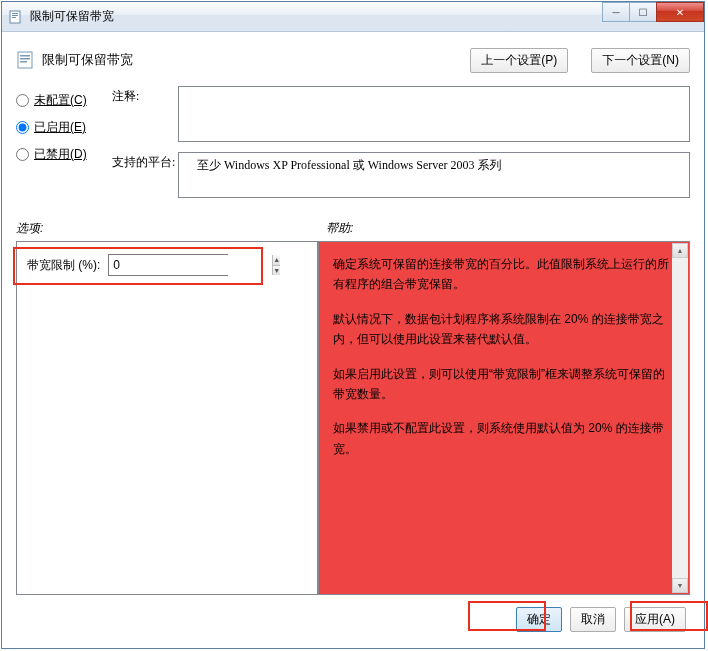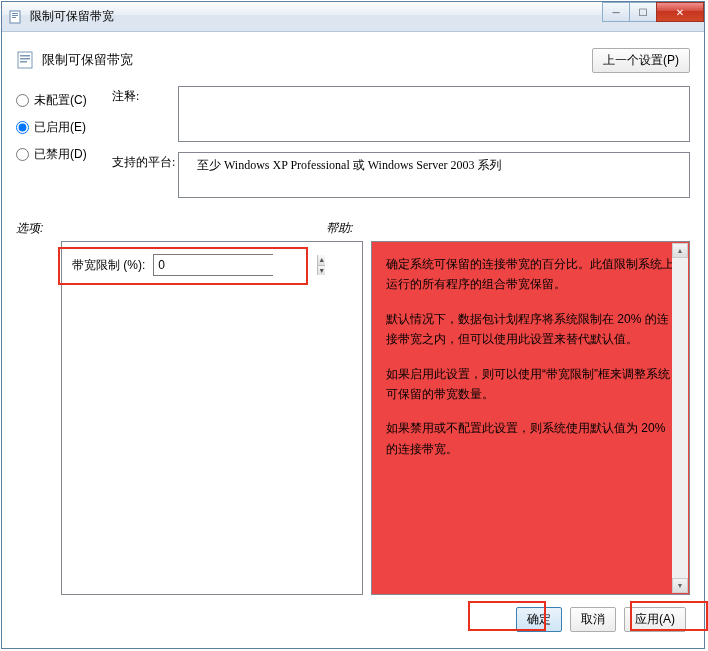--- a/index.html
+++ b/index.html
@@ -19,35 +19,35 @@
 
 .header-row { display: flex; align-items: center; justify-content: space-between; height: 36px; }
 .header-left { display: flex; align-items: center; gap: 6px; }
 .header-icon { width: 20px; height: 20px; }
 .header-title { font-size: 13px; }
 .nav-buttons { display: flex; gap: 23px; }
 .btn { border: 1px solid #adadad; background: linear-gradient(to bottom, #fdfdfd, #ececec); padding: 3px 10px; font-size: 12px; cursor: pointer; border-radius: 2px; }
 
 .config-row { display: flex; margin-top: 8px; }
 .radio-col { width: 96px; padding-top: 6px; }
-.radio-item { display: flex; align-items: center; margin-bottom: 10px; }
+.radio-item { display: flex; align-items: center; margin-bottom: 10px; text-decoration: underline; }
 .radio-item input { margin-right: 5px; }
 .radio-item label { font-size: 12px; }
 
 .fields-col { flex: 1; font-family: Liberation Serif, serif; }
 .field-row { display: flex; margin-bottom: 10px; }
 .field-label { width: 66px; font-size: 12px; padding-top: 2px; }
 .comment-box { flex: 1; height: 56px; border: 1px solid #828790; background: #fff; resize: none; font-family: inherit; font-size: 12px; }
 .platform-box { flex: 1; height: 46px; border: 1px solid #828790; background: #fff; padding: 4px 18px; font-size: 12px; overflow: auto; }
 
 .labels-row { display: flex; margin-top: 12px; margin-bottom: 4px; font-style: italic; }
 .options-label { width: 310px; }
 .help-label { flex: 1; }
 
-.panels-row { display: flex; flex: 1; gap: 8px; min-height: 0; margin-left: 45px; }
+.panels-row { display: flex; flex: 1; min-height: 0; }
 .options-panel { width: 302px; border: 1px solid #828790; background: #fff; padding: 12px 10px; position: relative; }
 .help-panel { flex: 1; border: 1px solid #828790; background: #ef4444; position: relative; overflow: hidden; }
 .help-inner { padding: 12px 14px; height: 100%; overflow-y: auto; font-size: 12px; line-height: 1.7; }
 .help-inner p { margin-bottom: 14px; }
 
 .bw-row { display: flex; align-items: center; }
 .bw-label { margin-right: 8px; }
 .spinner { display: flex; align-items: stretch; border: 1px solid #7a7a7a; background: #fff; width: 120px; height: 22px; }
 .spinner input { border: none; flex: 1; padding: 0 4px; font-size: 12px; outline: none; }
 .spinner-btns { width: 16px; display: flex; flex-direction: column; border-left: 1px solid #bbb; }
@@ -95,20 +95,21 @@
               <rect x="2" y="2" width="14" height="16" fill="#fff" stroke="#7a99b8"></rect>
               <rect x="4" y="5" width="10" height="1.5" fill="#7a99b8"></rect>
               <rect x="4" y="8" width="10" height="1.5" fill="#7a99b8"></rect>
               <rect x="4" y="11" width="7" height="1.5" fill="#7a99b8"></rect>
             </svg>
         </span>
         <span class="header-title">限制可保留带宽</span>
       </div>
       <div class="nav-buttons">
         <button class="btn"><span>上一个设置(P)</span></button>
+        <button class="btn"><span>下一个设置(N)</span></button>
       </div>
     </div>
 
     <div class="config-row">
       <div class="radio-col">
         <div class="radio-item">
           <input type="radio" name="cfg" style="">
           <label>未配置(C)</label>
         </div>
         <div class="radio-item">

